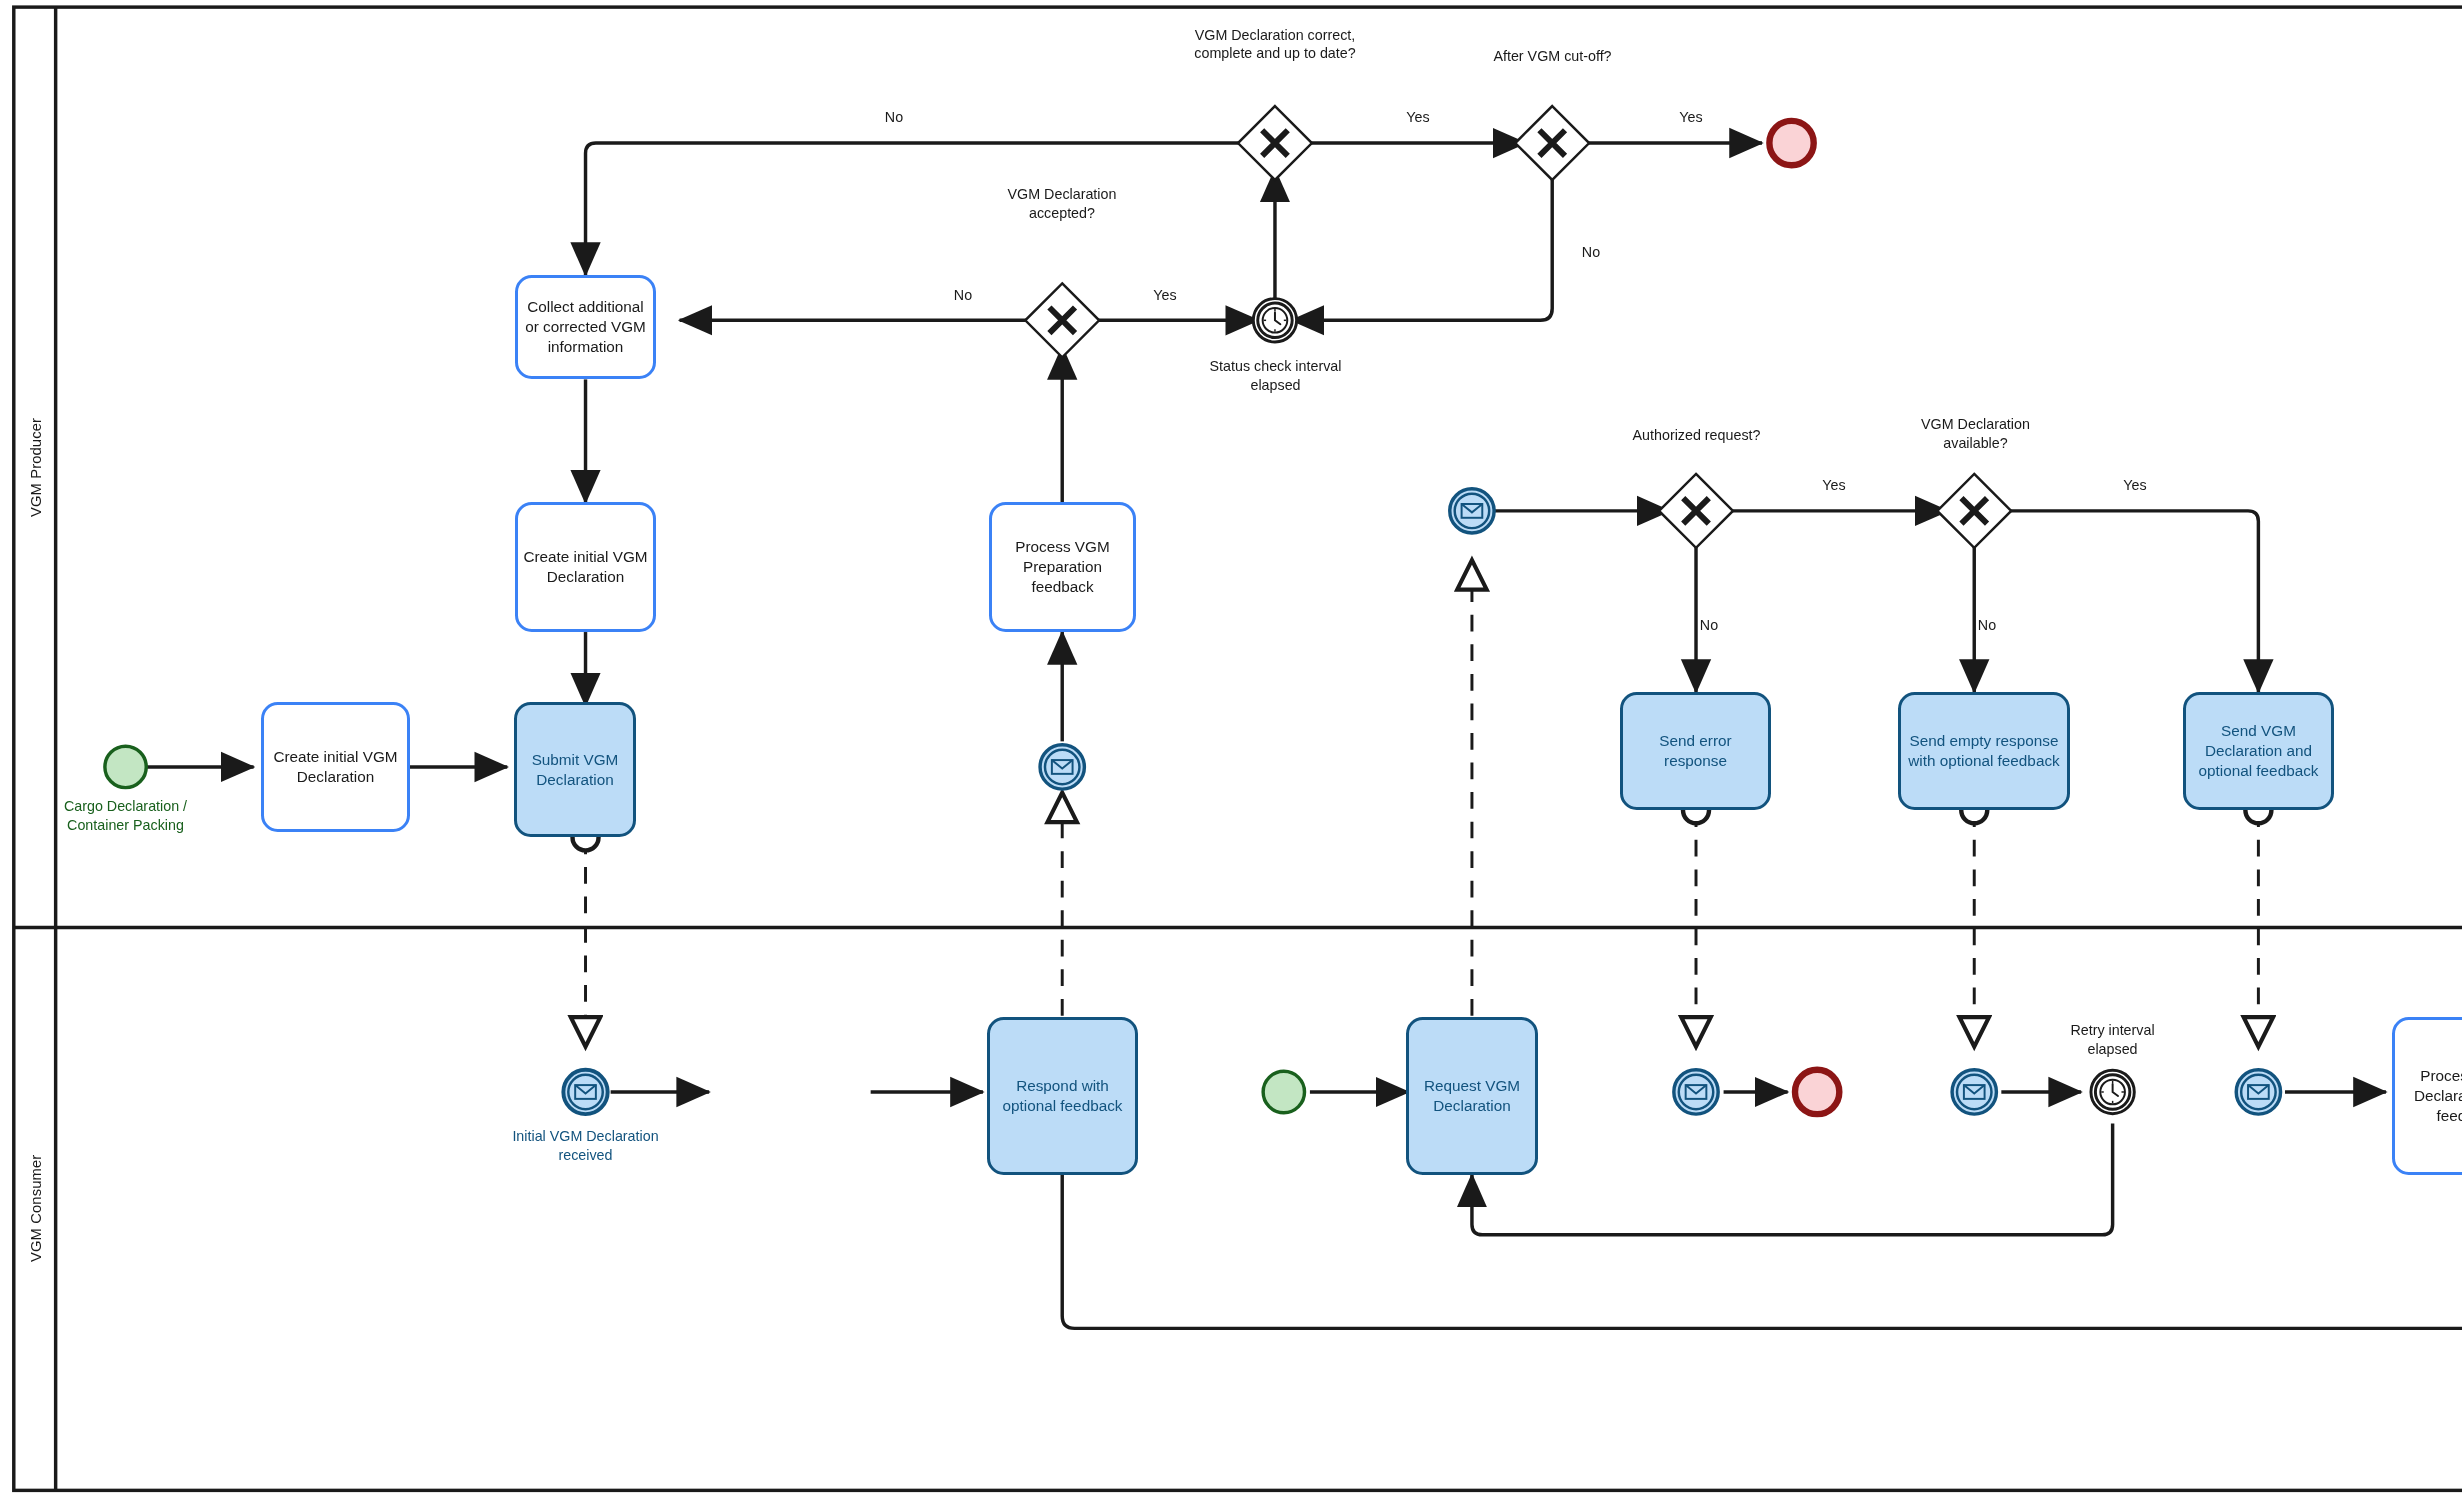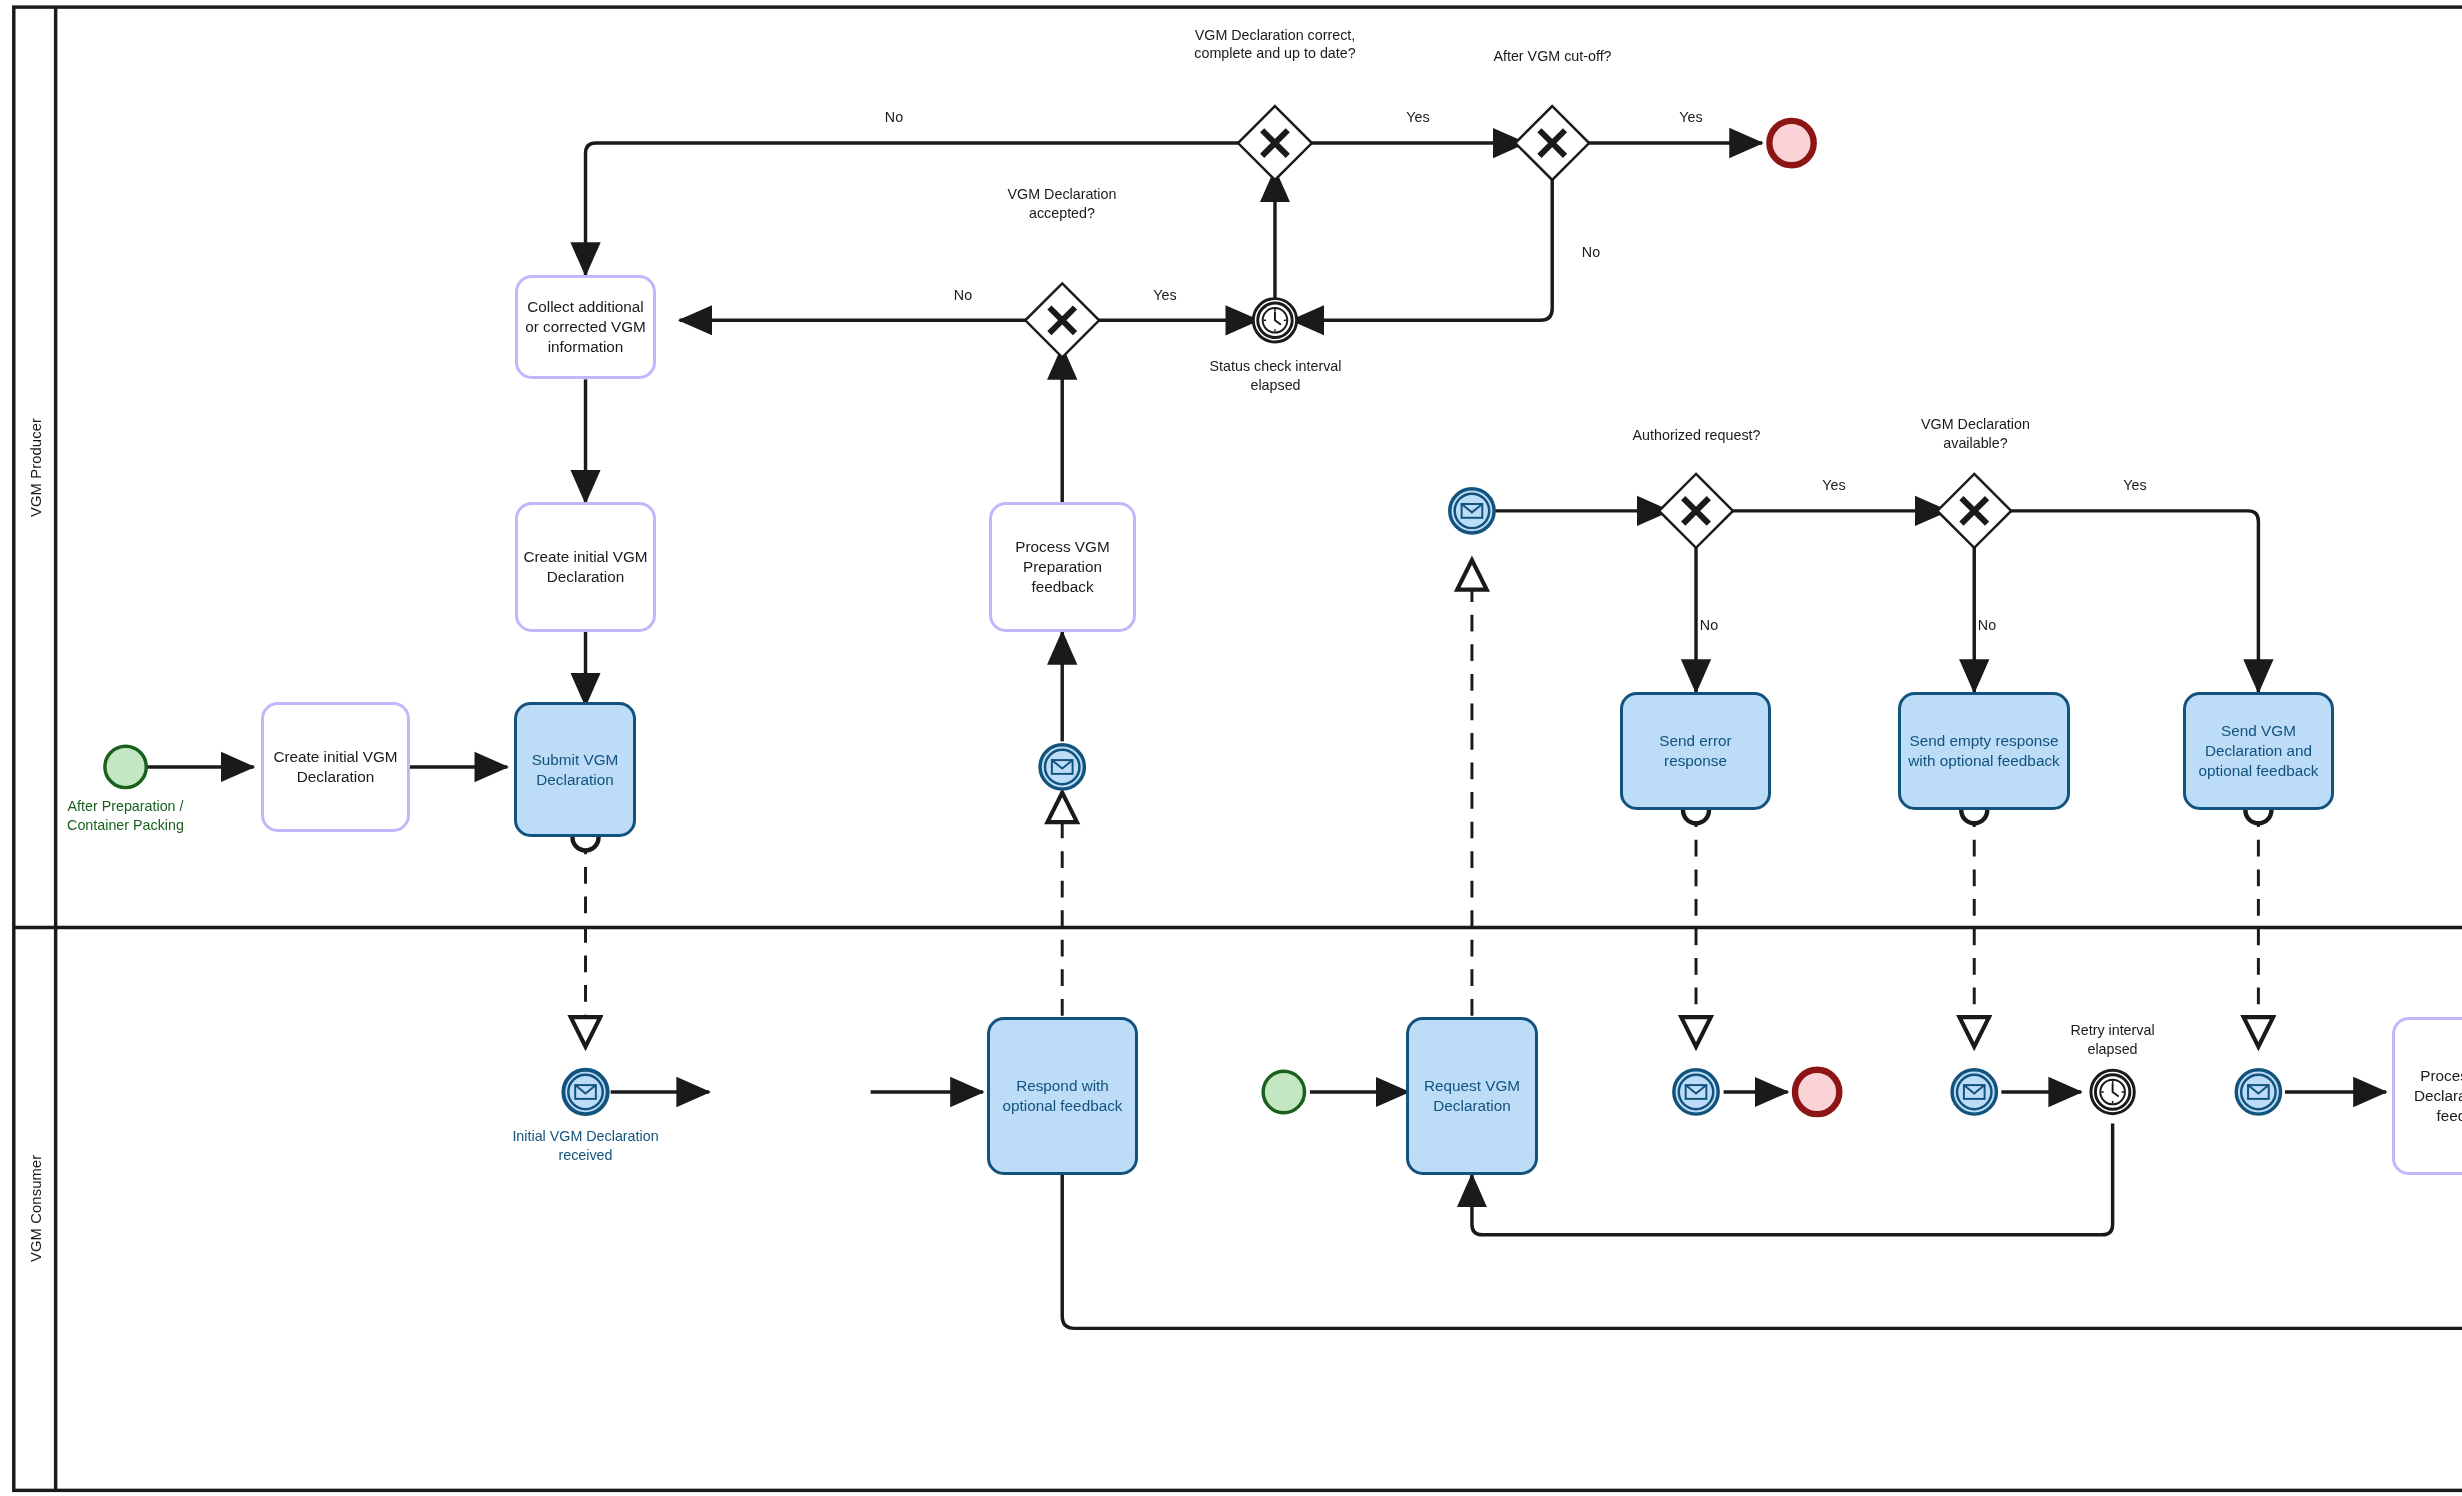--- a/index.html
+++ b/index.html
@@ -7,21 +7,21 @@
   #canvas{position:relative;width:2708px;height:1497px;background:#ffffff;overflow:hidden;}
   svg.layer{position:absolute;left:0;top:0;width:2708px;height:1497px;overflow:visible;}
   .lane-label{
     position:absolute;writing-mode:vertical-rl;transform:rotate(180deg);
     font-size:14.8px;color:#1a1a1a;letter-spacing:0.1px;
     display:flex;align-items:center;justify-content:center;
     font-family:"Liberation Sans",sans-serif;
   }
   .node{position:absolute;box-sizing:border-box;}
   .task{
-    border:3px solid #c4b5fd;border-radius:16.7px;background:#ffffff;
+    border:3px solid #3b82f6;border-radius:16.7px;background:#ffffff;
     display:flex;align-items:center;justify-content:center;text-align:center;
     font-size:15.3px;line-height:1.30;color:#1a1a1a;padding:3px 4.9px;
   }
   .task.msg{
     border-color:#12537e;background:#bcdcf7;color:#12537e;
   }
   .glabel{
     position:absolute;text-align:center;font-size:14.3px;line-height:1.30;
     color:#1a1a1a;white-space:pre-line;
   }
@@ -268,21 +268,21 @@
   <div class="glabel" style="left:1477px;top:47px;width:151px;">After VGM cut-off?</div>
 
   <div class="glabel" style="left:977px;top:185px;width:170px;">VGM Declaration accepted?</div>
 
   <div class="glabel" style="left:1626px;top:426px;width:141px;">Authorized request?</div>
 
   <div class="glabel" style="left:1894px;top:415px;width:163px;">VGM Declaration available?</div>
 
   <div class="glabel" style="left:1192px;top:357px;width:167px;">Status check interval elapsed</div>
 
-  <div class="glabel green" style="left:51px;top:797px;width:149px;">After Preparation / Container Packing</div>
+  <div class="glabel green" style="left:51px;top:797px;width:149px;">Cargo Declaration / Container Packing</div>
 
   <div class="glabel blue" style="left:510px;top:1127px;width:151px;">Initial VGM Declaration received</div>
 
   <div class="glabel" style="left:2044px;top:1021px;width:137px;">Retry interval elapsed</div>
 
   <div class="flowlabel" style="left:872px;top:109px;width:44px;">No</div>
   <div class="flowlabel" style="left:1396px;top:109px;width:44px;">Yes</div>
   <div class="flowlabel" style="left:1669px;top:109px;width:44px;">Yes</div>
   <div class="flowlabel" style="left:1569px;top:244px;width:44px;">No</div>
   <div class="flowlabel" style="left:941px;top:287px;width:44px;">No</div>

